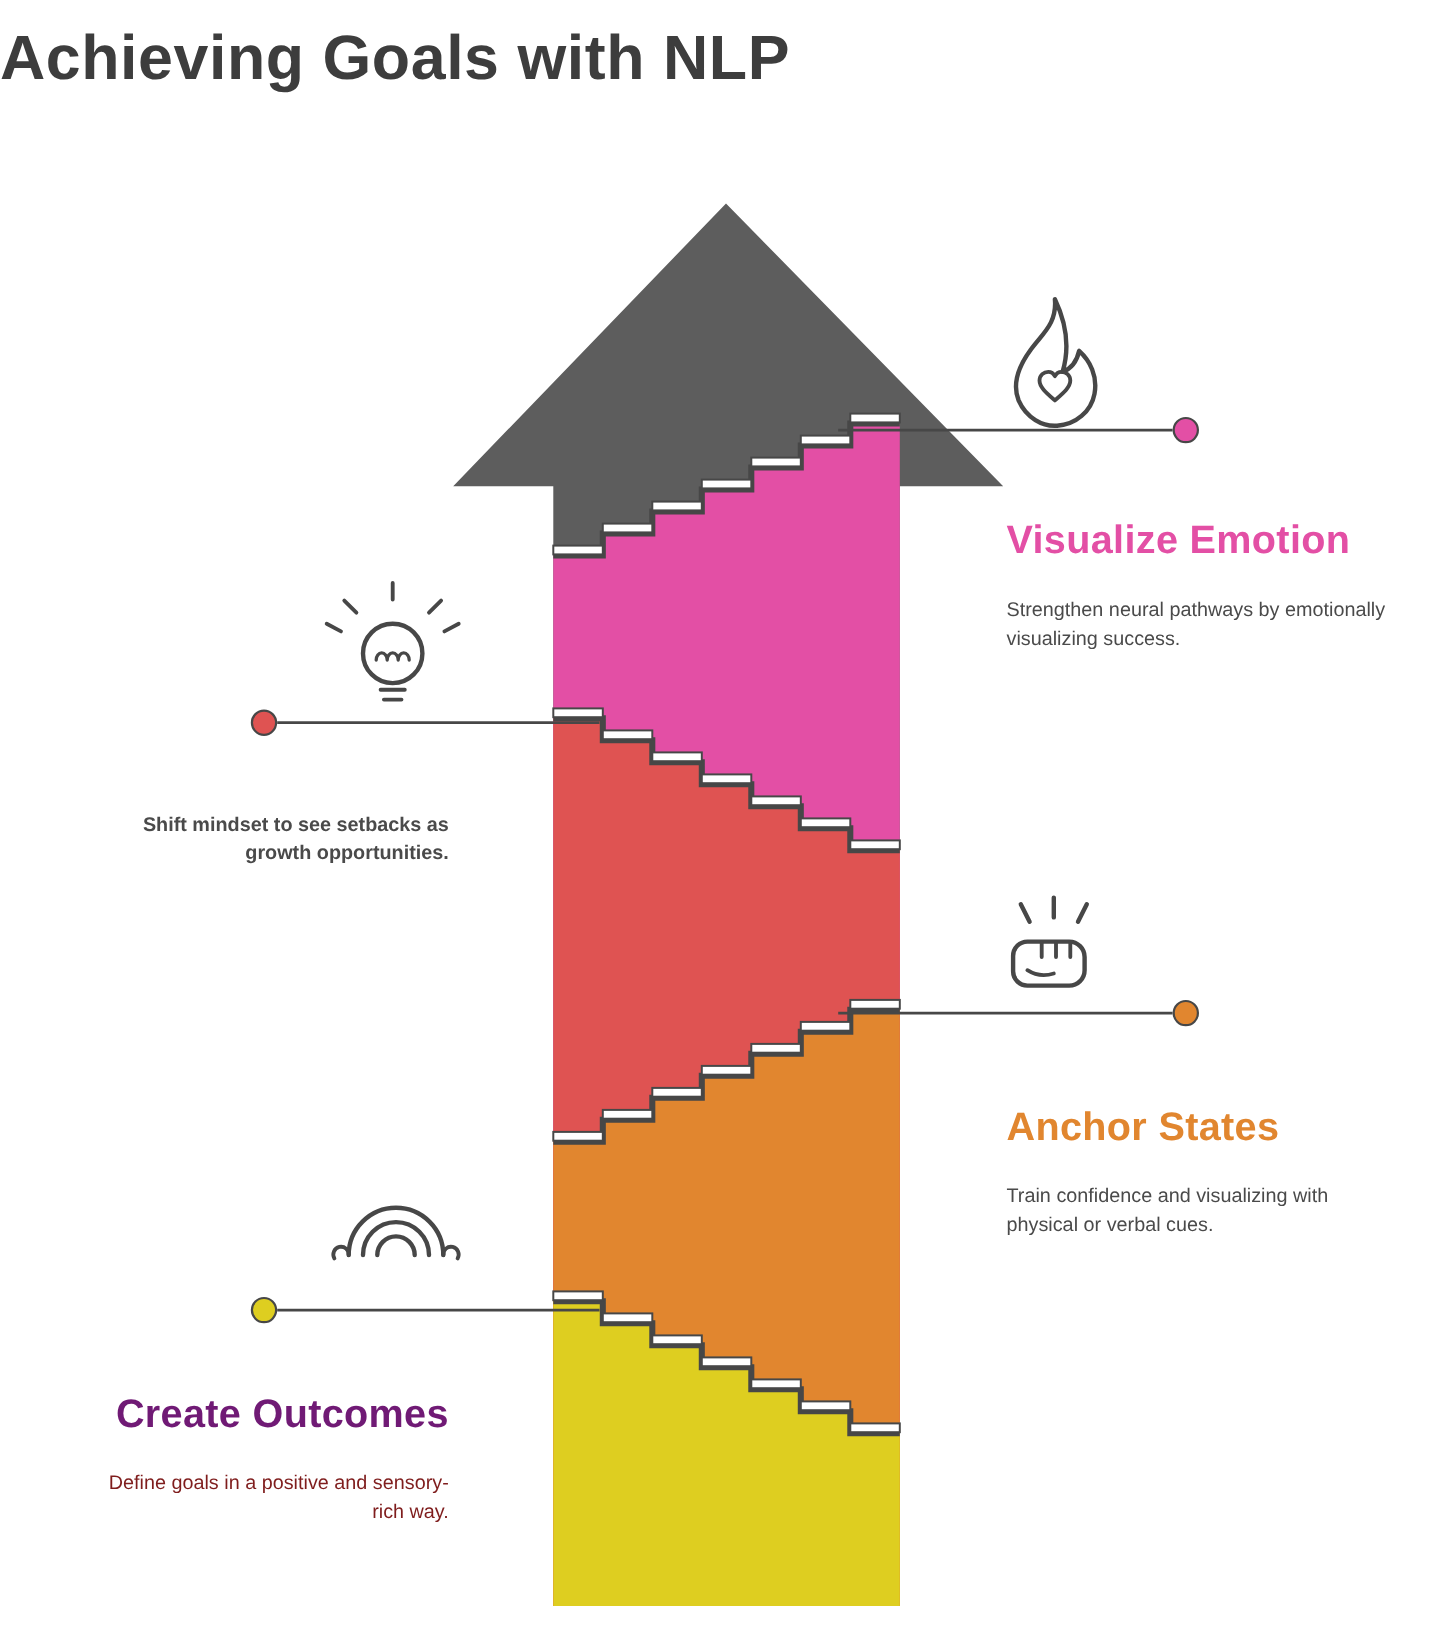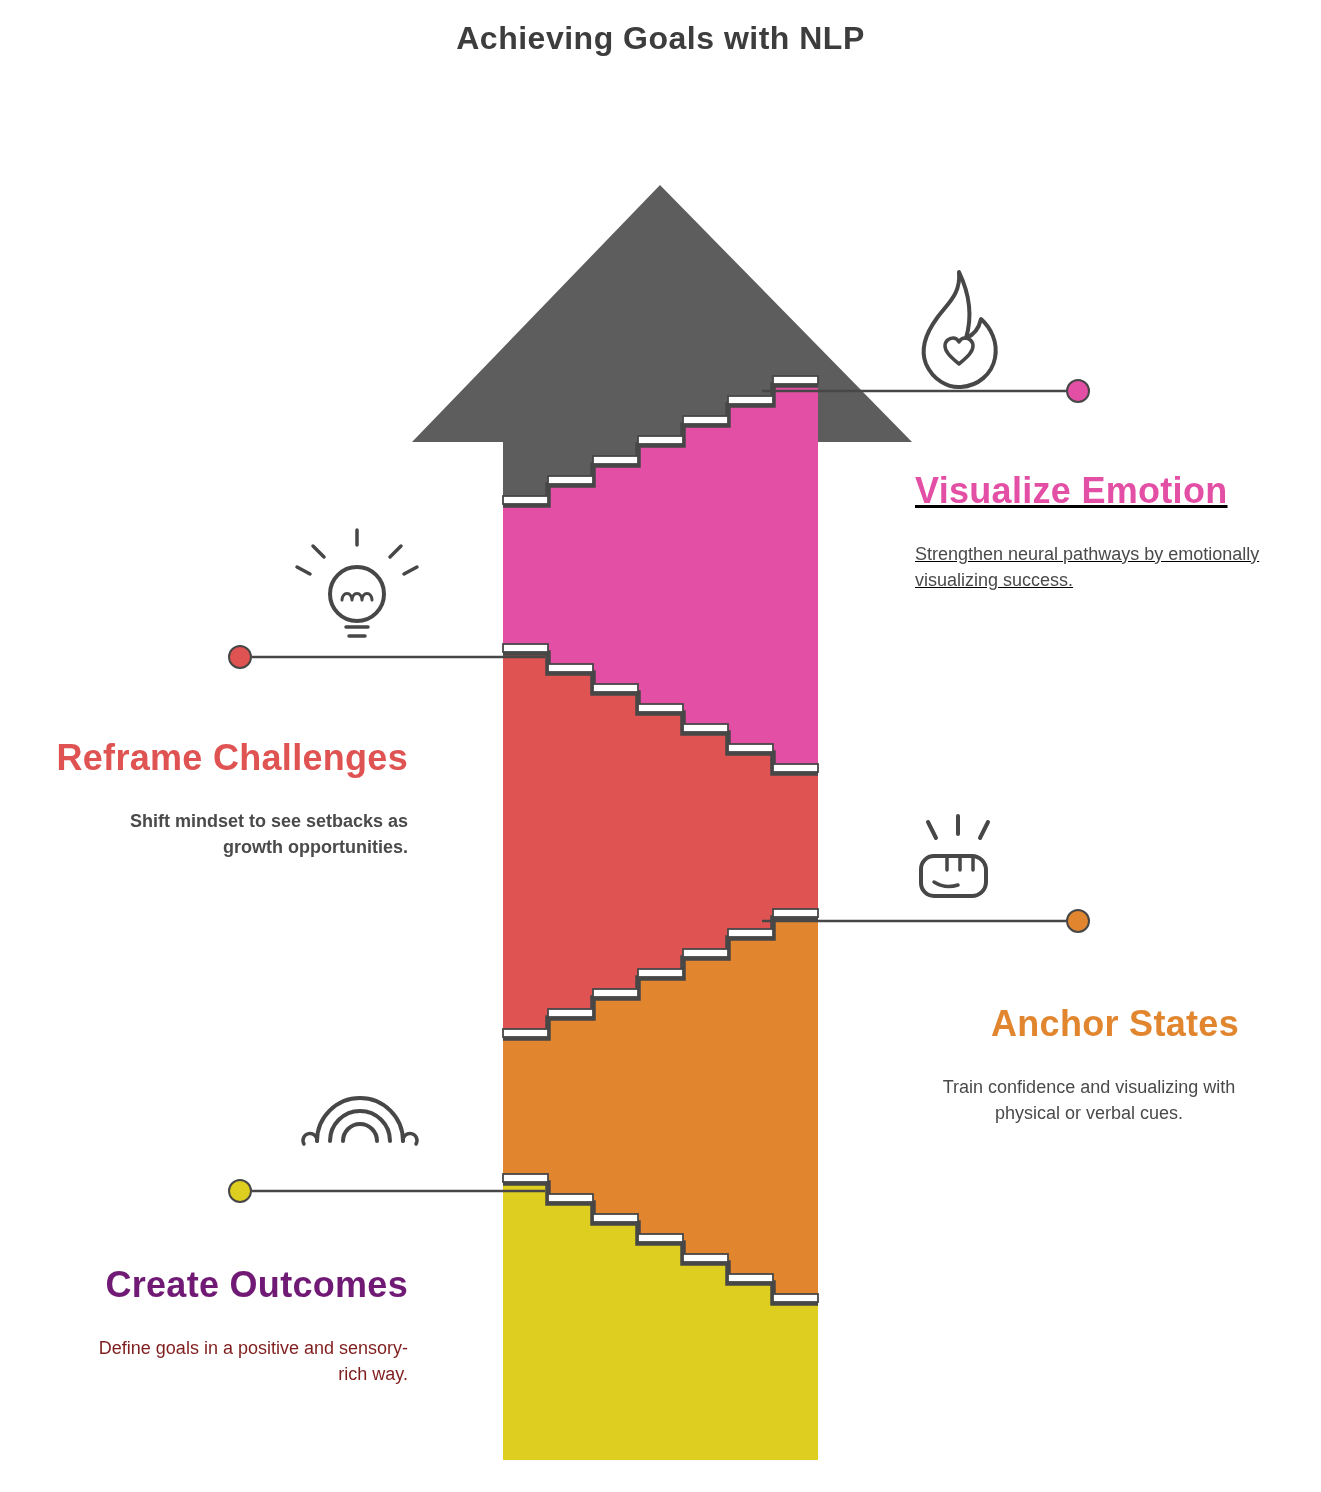--- a/index.html
+++ b/index.html
@@ -7,21 +7,21 @@
     position:relative;
     width:1321px;height:1492px;
     background:#ffffff;
     font-family:"Liberation Sans", sans-serif;
     overflow:hidden;
   }
   #diagram-host{position:absolute;left:0;top:0;width:1321px;height:1492px;}
   #diagram-host svg{position:absolute;left:0;top:0;}
   .title{
     position:absolute;top:20px;left:0;width:100%;
-    text-align:center;font-size:32px;font-weight:bold;
+    text-align:left;font-size:57px;font-weight:bold;
     letter-spacing:.5px;
   }
   .label-block{position:absolute;width:400px;}
   .label-block h2{margin:0 0 30px 0;font-size:36px;font-weight:bold;letter-spacing:.3px;}
   .label-block p{margin:0;font-size:18px;line-height:1.42;}
   .left-block{text-align:right;}
 </style>
 </head>
 <body>
 
@@ -92,31 +92,30 @@
         </g>
         <g>
           <path fill="none" stroke="#474747" stroke-linecap="round" stroke-linejoin="round" stroke-width="4" d="M317,1141 A43,43 0 0 1 403,1141 M330,1141 A30,30 0 0 1 390,1141 M343,1141 A17,17 0 0 1 377,1141"></path>
           <path fill="none" stroke="#474747" stroke-linecap="round" stroke-linejoin="round" stroke-width="3.5" d="M317,1141 a7,7 0 1 0 -13,3 M403,1141 a7,7 0 1 1 13,3"></path>
         </g>
       </svg>
     </div>
 
   <div class="title" style="color: rgb(61, 61, 61);">Achieving Goals with NLP</div>
 
-  <div class="label-block right-block" style="left:915px;top:470px;text-decoration:underline;">
+  <div class="label-block right-block" style="left:915px;top:470px;">
     <h2 style="color: rgb(227, 79, 165);">Visualize Emotion</h2>
     <p style="width: 356px; color: rgb(74, 74, 74);">Strengthen neural pathways by emotionally visualizing success.</p>
   </div>
 
   <div class="label-block left-block" style="left:8px;top:737px;">
-    <h2 style="color: rgb(223, 83, 82);">Reframe Challenges</h2>
     <p style="width: 296px; margin-left: auto; color: rgb(74, 74, 74); font-weight: bold;">Shift mindset to see setbacks as growth opportunities.</p>
   </div>
 
-  <div class="label-block right-block" style="left:915px;top:1003px;text-align:center;">
+  <div class="label-block right-block" style="left:915px;top:1003px;">
     <h2 style="color: rgb(225, 134, 47);">Anchor States</h2>
     <p style="width: 348px; color: rgb(74, 74, 74);">Train confidence and visualizing with physical or verbal cues.</p>
   </div>
 
   <div class="label-block left-block" style="left:8px;top:1264px;">
     <h2 style="color: #701a75;">Create Outcomes</h2>
     <p style="width: 328px; margin-left: auto; color: #7f1d1d;">Define goals in a positive and sensory-rich way.</p>
   </div>
 
 </div>

